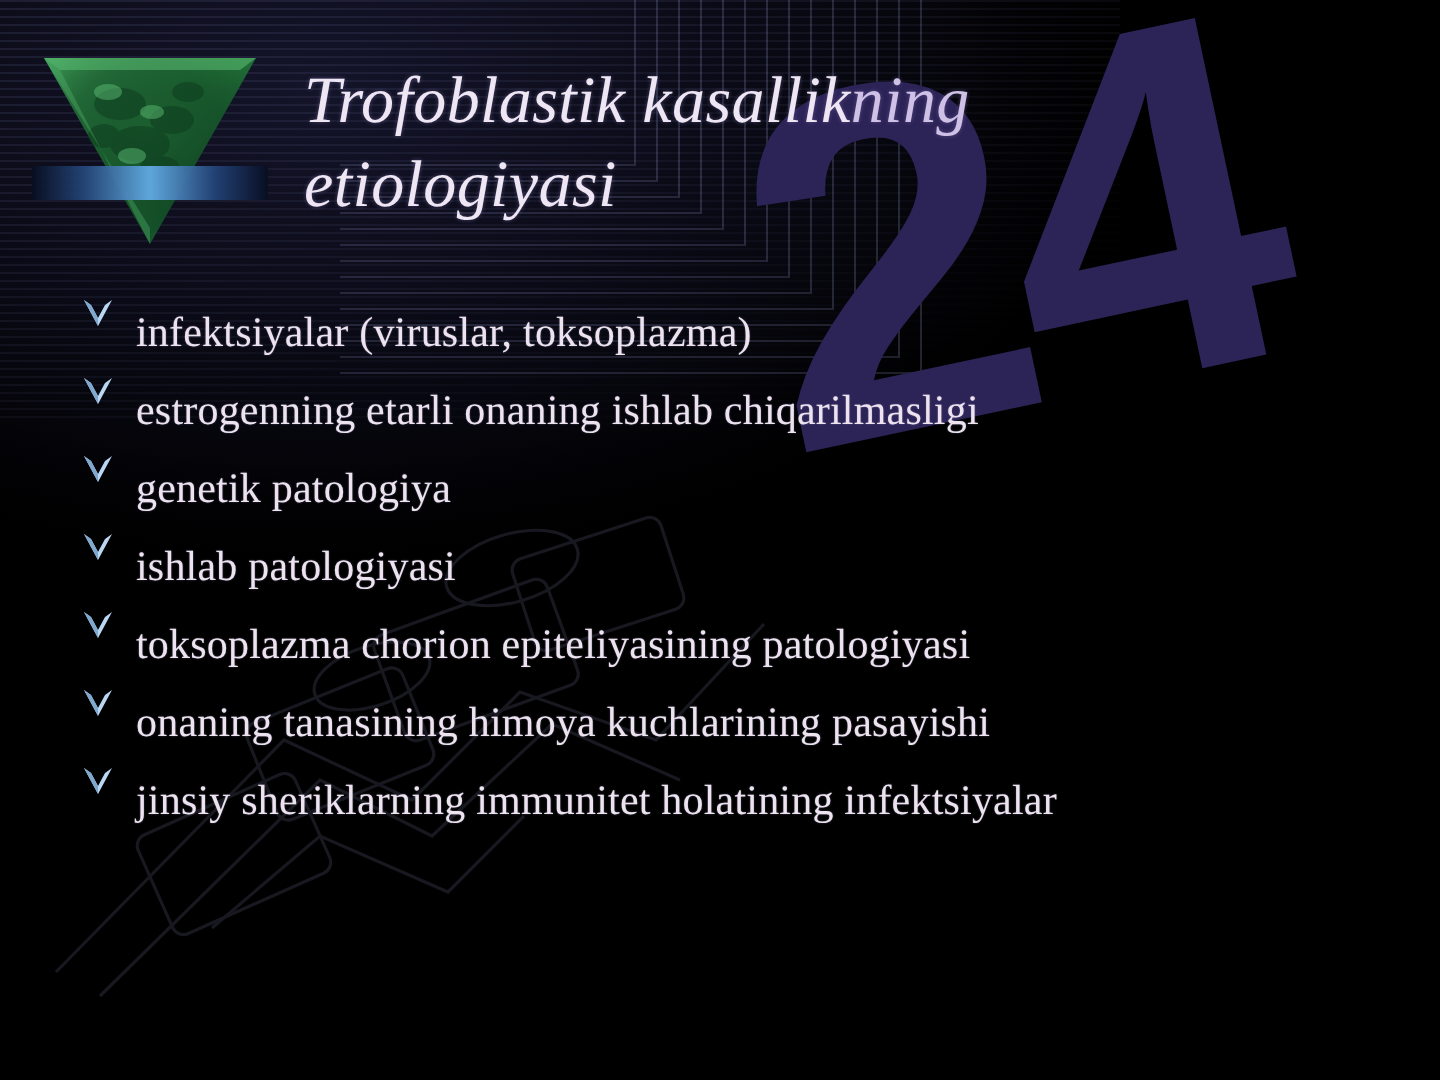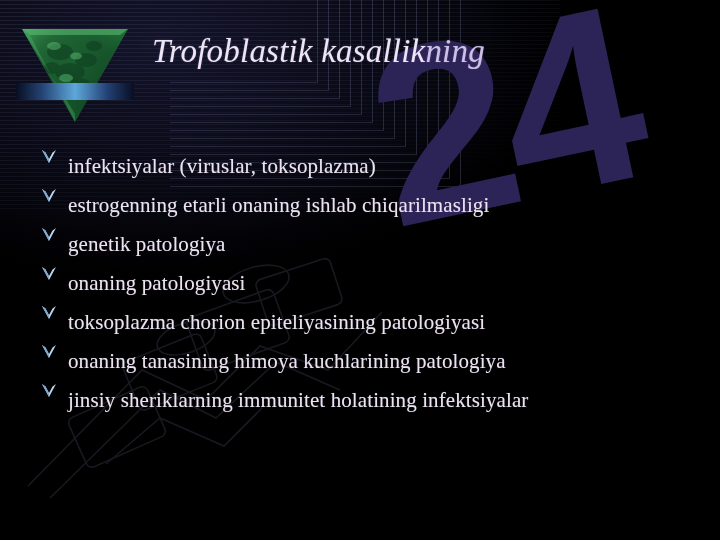--- a/index.html
+++ b/index.html
@@ -218,20 +218,21 @@
         <ellipse cx="52" cy="52" rx="7" ry="4"></ellipse>
       </g>
       <polygon points="8,3 114,3 106,9 16,9" fill="#5cbf74" opacity=".55"></polygon>
       <polygon points="8,3 16,9 61,96 61,88" fill="#58b870" opacity=".35"></polygon>
     </svg>
     <div class="logo-bar"></div>
   </div>
 
   <div class="title">
     <span>Trofoblastik kasallik</span><span class="tail">ning</span><br>
+    <span>etiologiyasi</span>
   </div>
 
   <div class="bullets" id="bullets">
       <div class="bullet-row">
         <svg class="bullet-mark" viewBox="0 0 18 18">
           <path d="M2 2 L9 15 L16 2 L12.5 4.5 L9 11 L5.5 4.5 Z" fill="#b9d6f2"></path>
           <path d="M2 2 L9 15 L9 11 L5.5 4.5 Z" fill="#7fa8cf"></path>
         </svg>
         <div class="bullet-text">infektsiyalar (viruslar, toksoplazma)</div>
       </div>
@@ -247,35 +248,35 @@
           <path d="M2 2 L9 15 L16 2 L12.5 4.5 L9 11 L5.5 4.5 Z" fill="#b9d6f2"></path>
           <path d="M2 2 L9 15 L9 11 L5.5 4.5 Z" fill="#7fa8cf"></path>
         </svg>
         <div class="bullet-text">genetik patologiya</div>
       </div>
       <div class="bullet-row">
         <svg class="bullet-mark" viewBox="0 0 18 18">
           <path d="M2 2 L9 15 L16 2 L12.5 4.5 L9 11 L5.5 4.5 Z" fill="#b9d6f2"></path>
           <path d="M2 2 L9 15 L9 11 L5.5 4.5 Z" fill="#7fa8cf"></path>
         </svg>
-        <div class="bullet-text">onaning patologiyasi</div>
+        <div class="bullet-text">ishlab patologiyasi</div>
       </div>
       <div class="bullet-row">
         <svg class="bullet-mark" viewBox="0 0 18 18">
           <path d="M2 2 L9 15 L16 2 L12.5 4.5 L9 11 L5.5 4.5 Z" fill="#b9d6f2"></path>
           <path d="M2 2 L9 15 L9 11 L5.5 4.5 Z" fill="#7fa8cf"></path>
         </svg>
         <div class="bullet-text">toksoplazma chorion epiteliyasining patologiyasi</div>
       </div>
       <div class="bullet-row">
         <svg class="bullet-mark" viewBox="0 0 18 18">
           <path d="M2 2 L9 15 L16 2 L12.5 4.5 L9 11 L5.5 4.5 Z" fill="#b9d6f2"></path>
           <path d="M2 2 L9 15 L9 11 L5.5 4.5 Z" fill="#7fa8cf"></path>
         </svg>
-        <div class="bullet-text">onaning tanasining himoya kuchlarining patologiya</div>
+        <div class="bullet-text">onaning tanasining himoya kuchlarining pasayishi</div>
       </div>
       <div class="bullet-row">
         <svg class="bullet-mark" viewBox="0 0 18 18">
           <path d="M2 2 L9 15 L16 2 L12.5 4.5 L9 11 L5.5 4.5 Z" fill="#b9d6f2"></path>
           <path d="M2 2 L9 15 L9 11 L5.5 4.5 Z" fill="#7fa8cf"></path>
         </svg>
         <div class="bullet-text">jinsiy sheriklarning immunitet holatining infektsiyalar</div>
       </div>
     </div>
 

